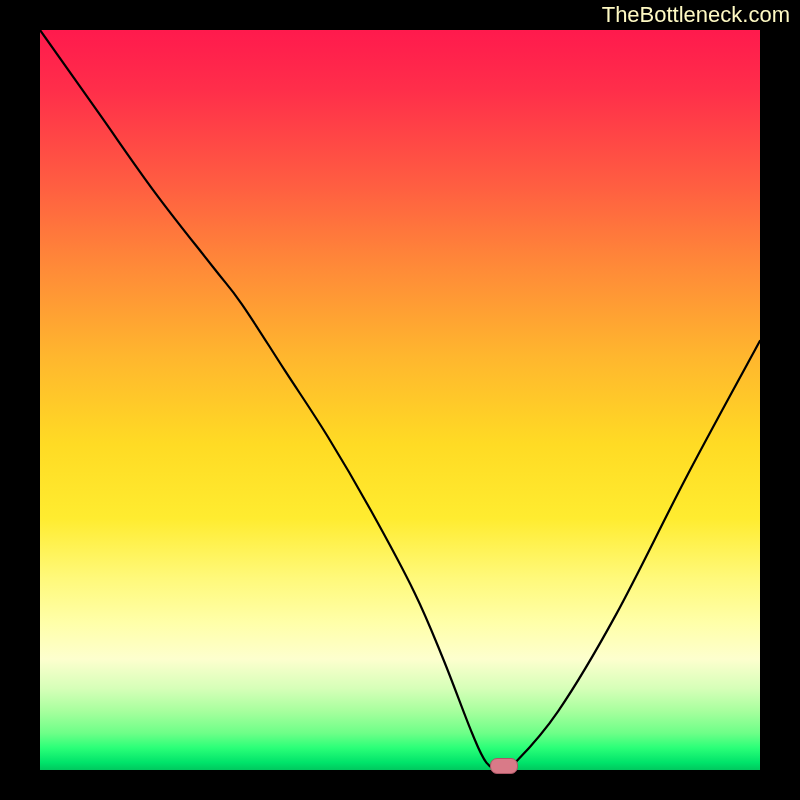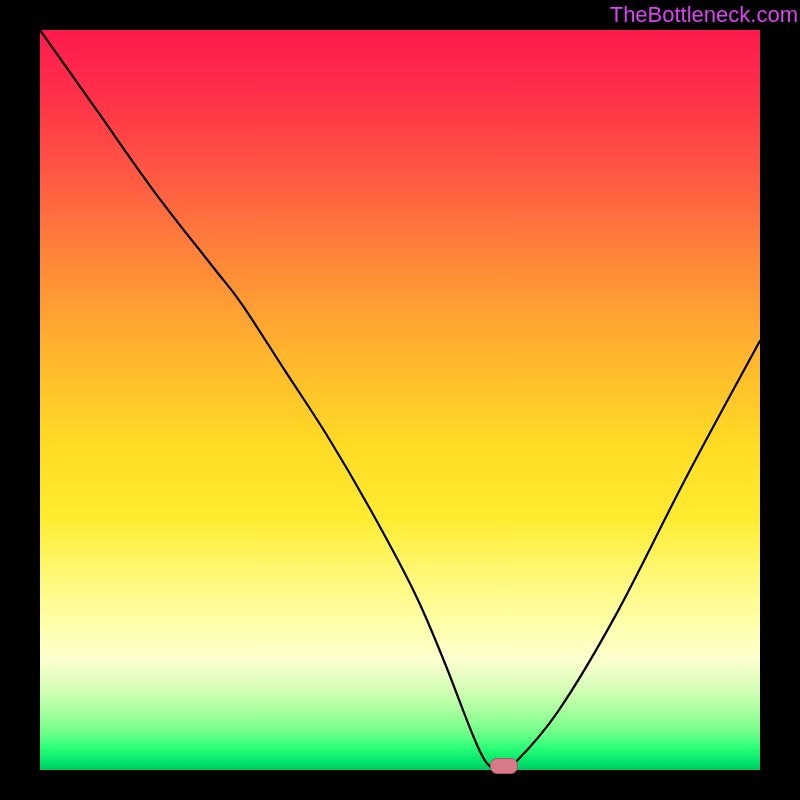--- a/index.html
+++ b/index.html
@@ -13,22 +13,22 @@
   }
   .frame {
     position: relative;
     width: 800px;
     height: 800px;
     background: #000;
   }
   .watermark {
     position: absolute;
     top: 2px;
-    right: 2px;
-    color: #d946ef;
+    right: 10px;
+    color: #fef9c3;
     font-size: 22px;
     font-weight: 500;
     z-index: 5;
   }
   .plot-area {
     position: absolute;
     left: 40px;
     top: 30px;
     width: 720px;
     height: 740px;

